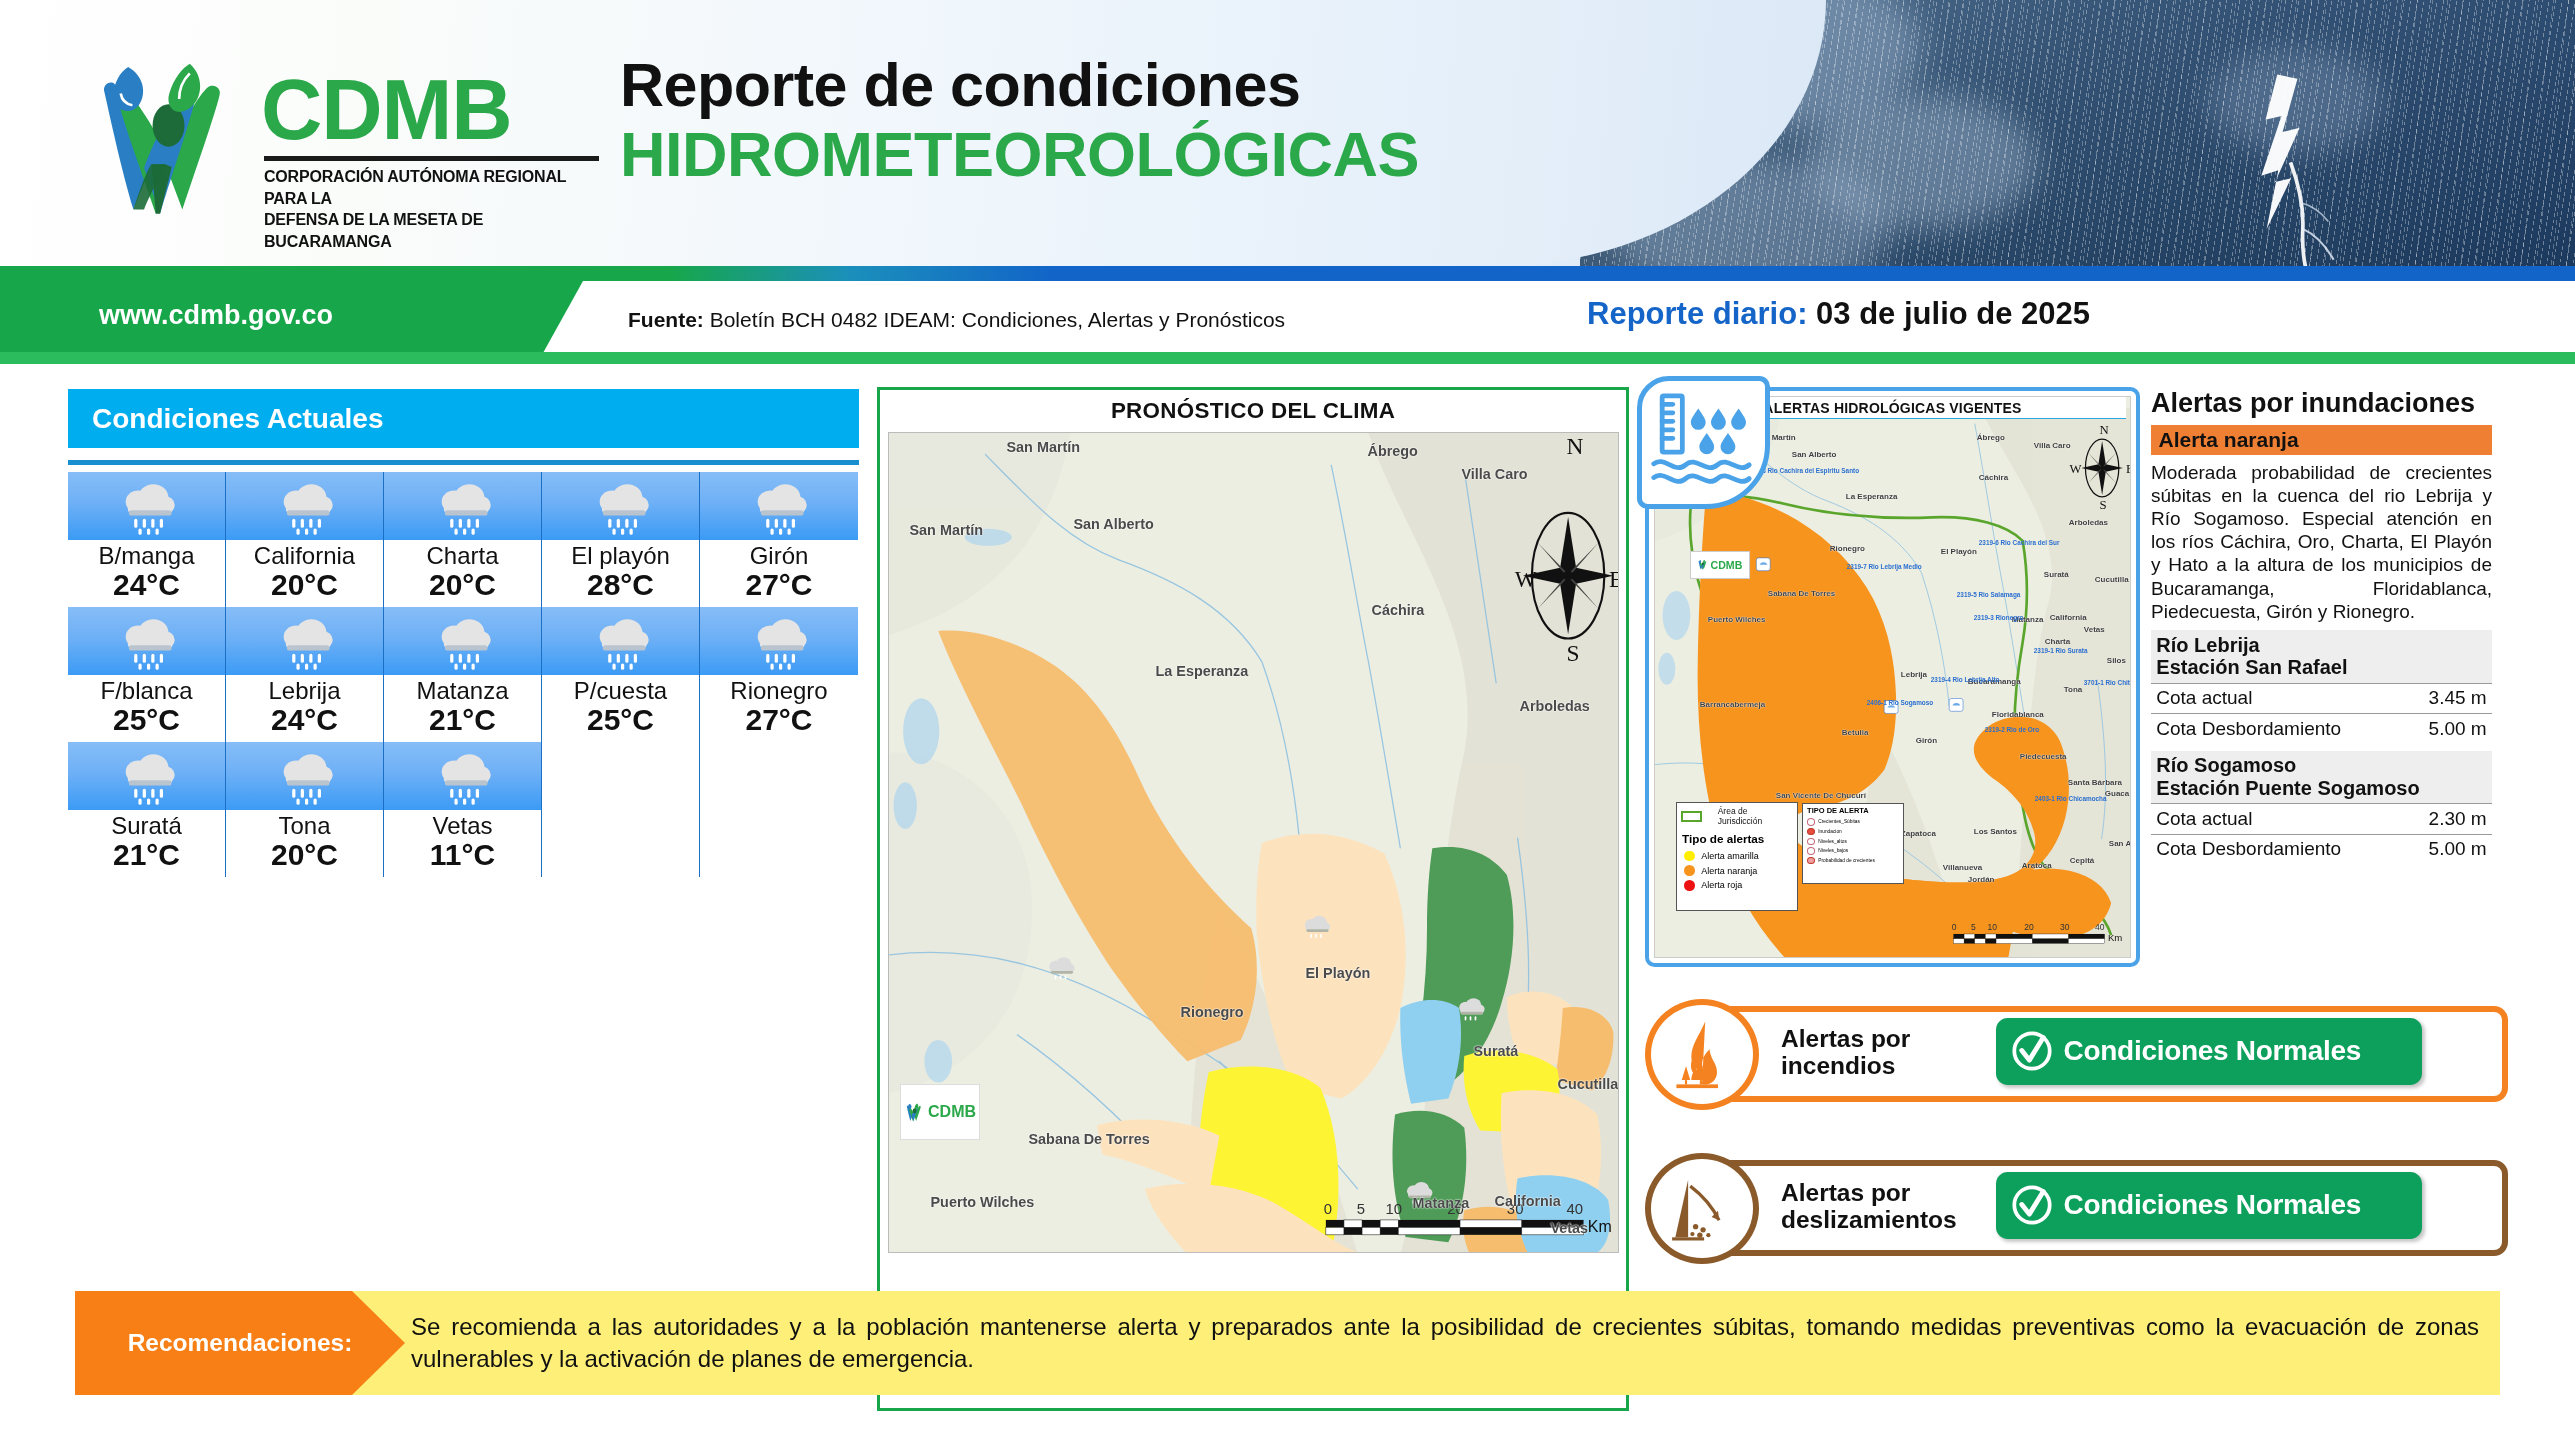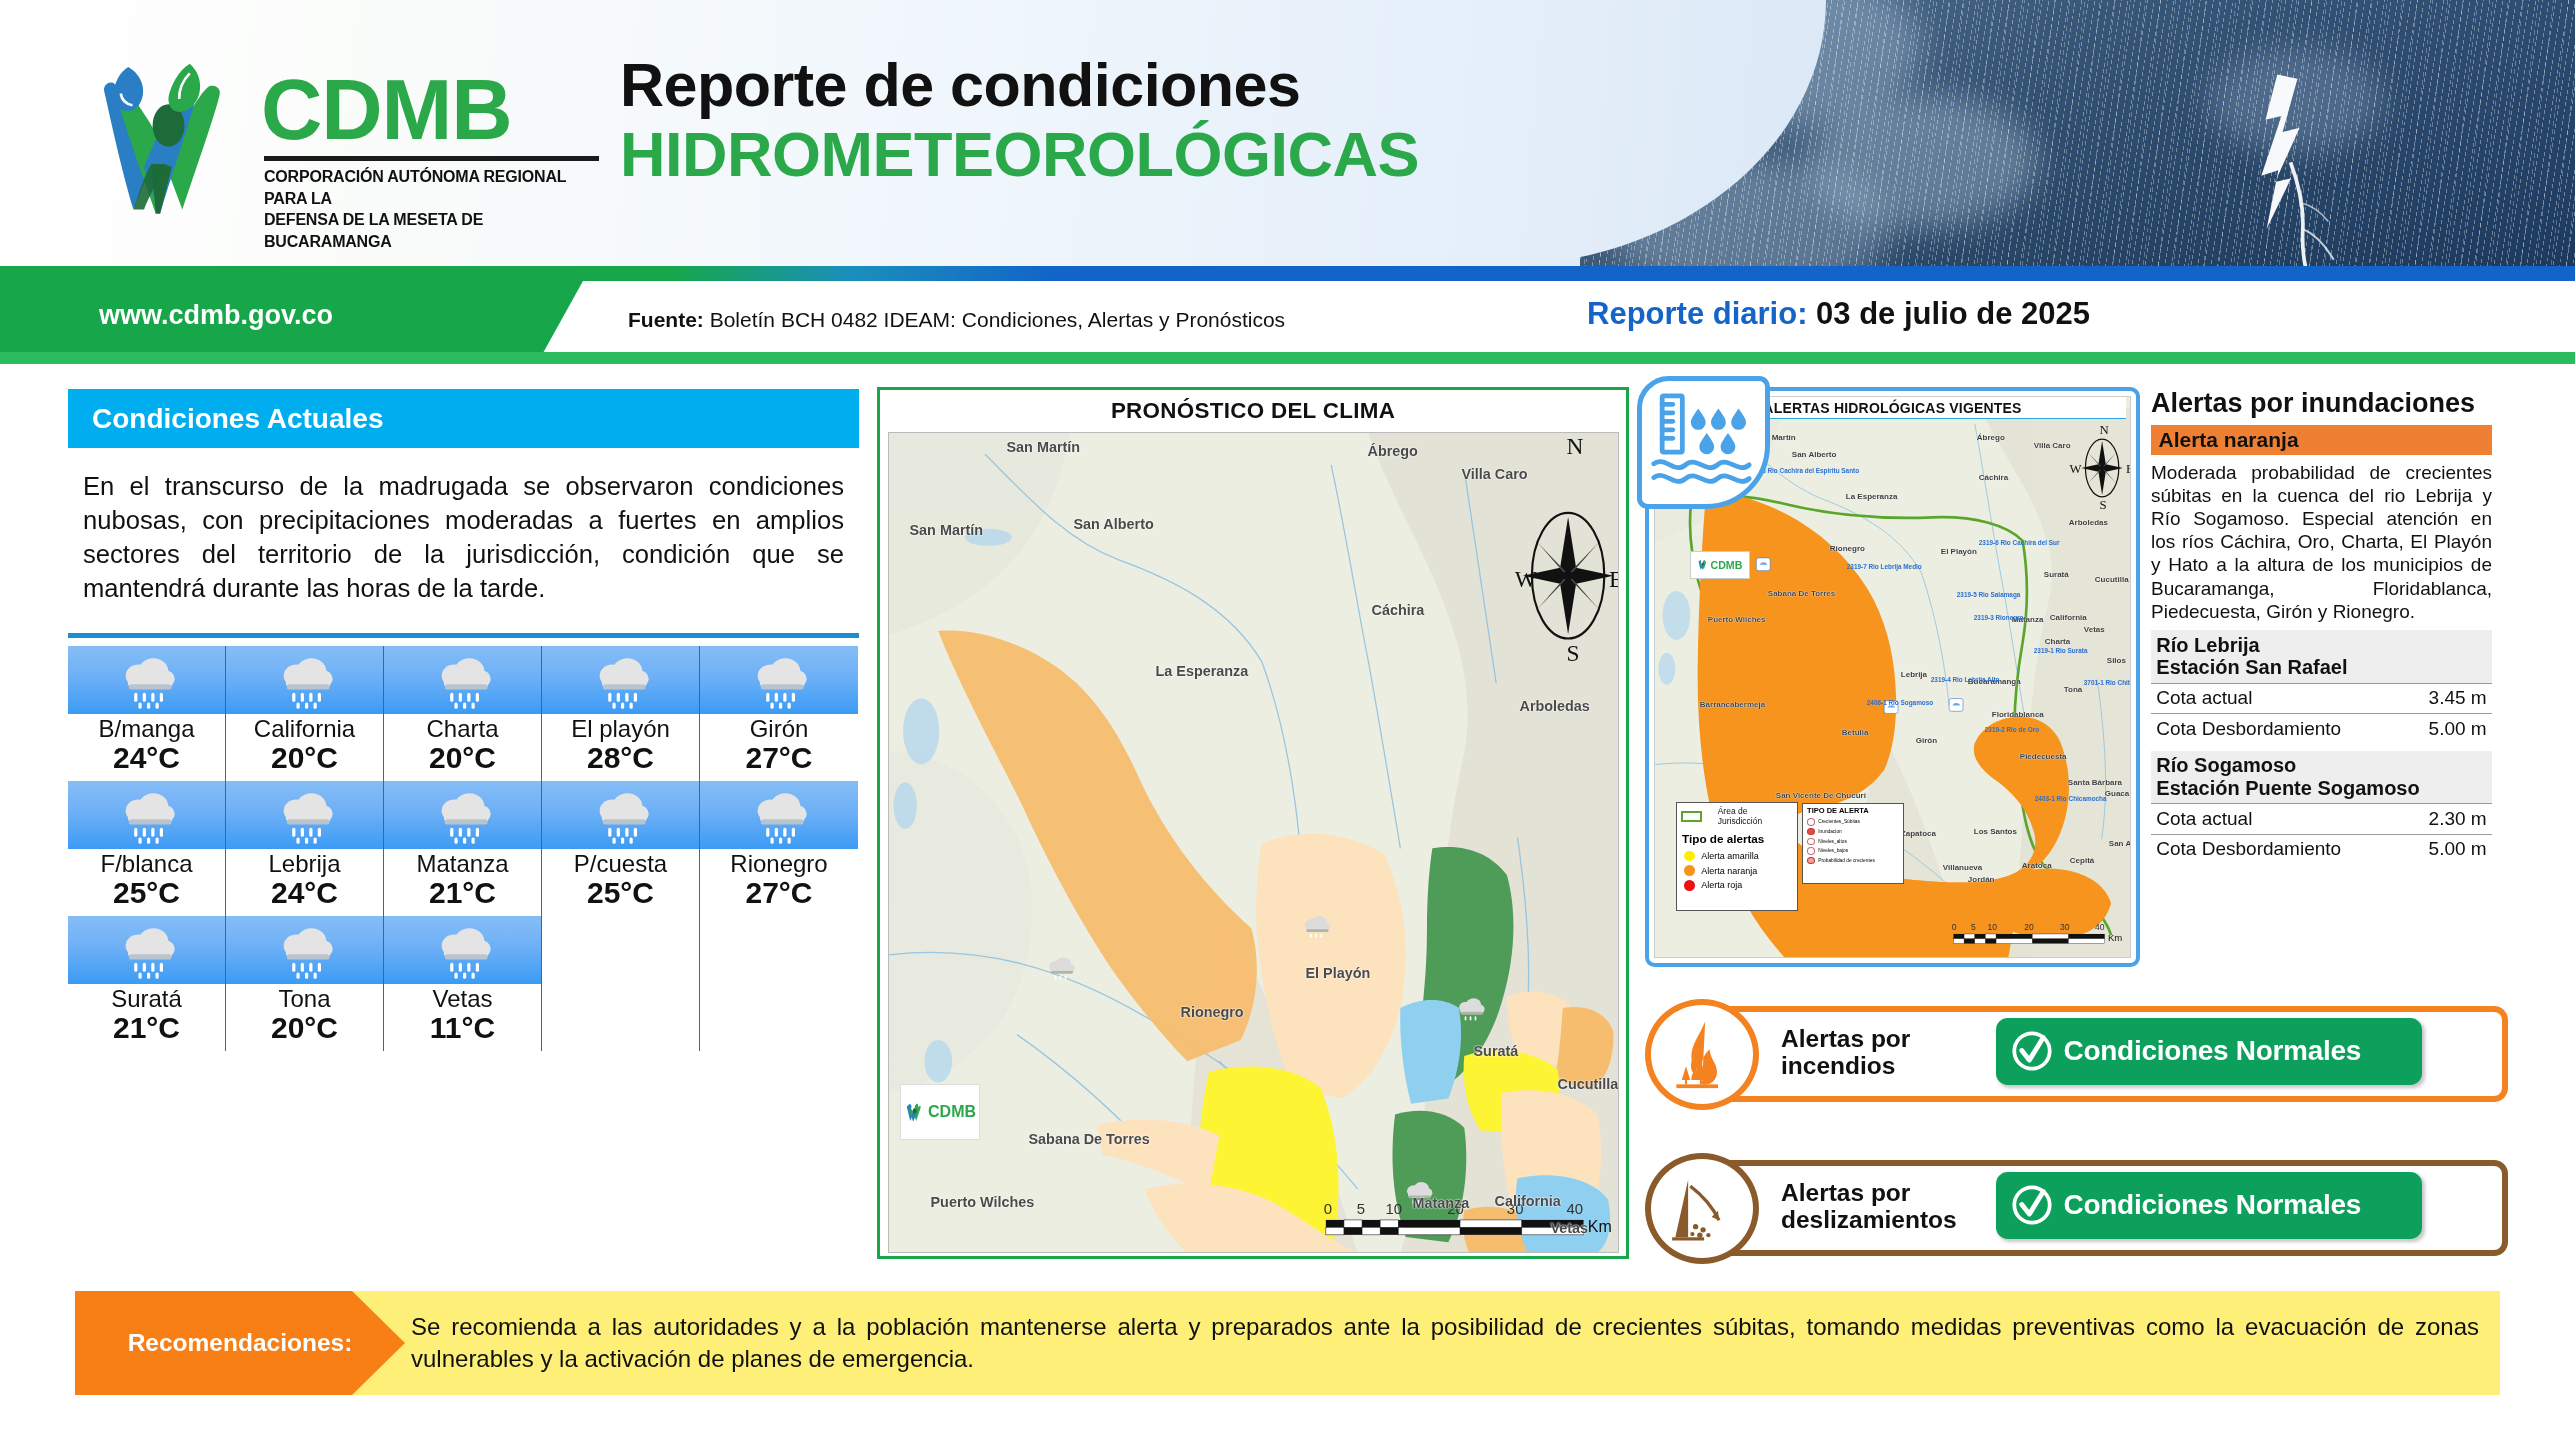--- a/index.html
+++ b/index.html
@@ -98,21 +98,21 @@
     height:68px; background: linear-gradient(180deg,#86bdf7 0%, #6eb0f6 45%, #3b9bf5 100%);
     display:flex; align-items:center; justify-content:center;
   }
   .icon-box.none { background:#fff; }
   .label-box { height:67px; background:#fff; text-align:center; padding-top:2.1px; }
   .loc-name { font-size:24px; color:#111; line-height:1.05; }
   .loc-temp { font-size:30px; font-weight:bold; color:#111; line-height:1.15; }
 
   
   .center-map {
-    position:absolute; left:877px; top:387px; width:752px; height:872px;
+    position:absolute; left:877px; top:387px; width:752px; height:1024px;
     background:#fff; border:3.2px solid #17a74a;
   }
   .map-title { text-align:center; font-size:22.4px; font-weight:bold; color:#111; padding:7.5px 0 5.3px; letter-spacing:0.3px; }
   .map-canvas { position:absolute; left:7.5px; top:42px; width:731px; height:821px; overflow:hidden;
                 background:#e9ece0; border:0.5px solid #bbb; }
 
   
   .hydro-box { position:absolute; left:1645px; top:387px; width:495px; height:580px;
                border:4.8px solid #4aa3e8; border-radius:9.6px; background:#fff; padding:4.8px; }
   .hydro-map { position:relative; width:100%; height:100%; overflow:hidden; background:#e9ece0; border:0.5px solid #ccc;}
@@ -231,21 +231,20 @@
   <span>Boletín BCH 0482 IDEAM: Condiciones, Alertas y Pronósticos</span>
 </div>
 <div class="rep-diario">
   <span class="lbl">Reporte diario:</span>
   <span class="val">03 de julio de 2025</span>
 </div>
 <div class="greenbar-bottom"></div>
 
 <div class="left-panel">
   <div class="cond-head">Condiciones Actuales</div>
-  <div class="cond-body">En el transcurso de la madrugada se observaron condiciones nubosas, con precipitaciones moderadas a fuertes en amplios sectores del territorio de la jurisdicción, condición que se mantendrá durante las horas de la tarde.</div>
   <div class="cond-rule"></div>
 
   <div class="temp-grid">
 
     <div class="temp-row">
       <div class="temp-cell">
           <div class="icon-box">
         <svg width="64" height="58" viewBox="0 0 120 108">
               <g>
                 <ellipse cx="44" cy="46" rx="24" ry="21" fill="#e4e4e4"></ellipse>

